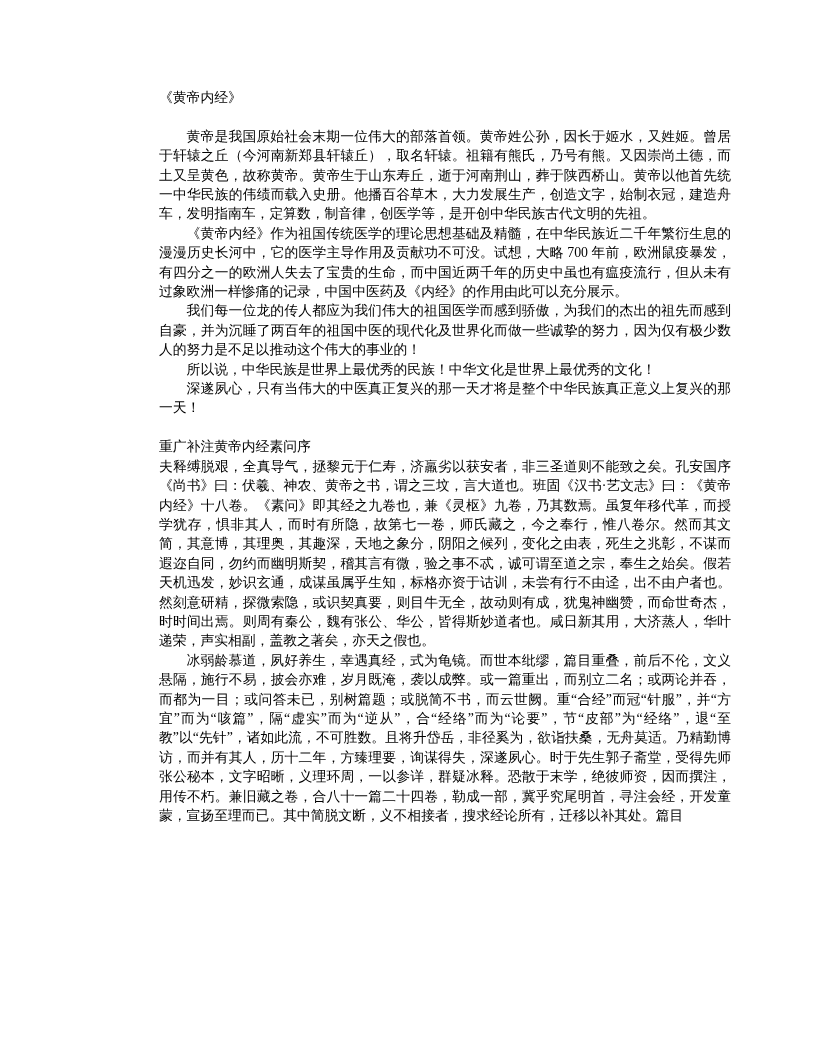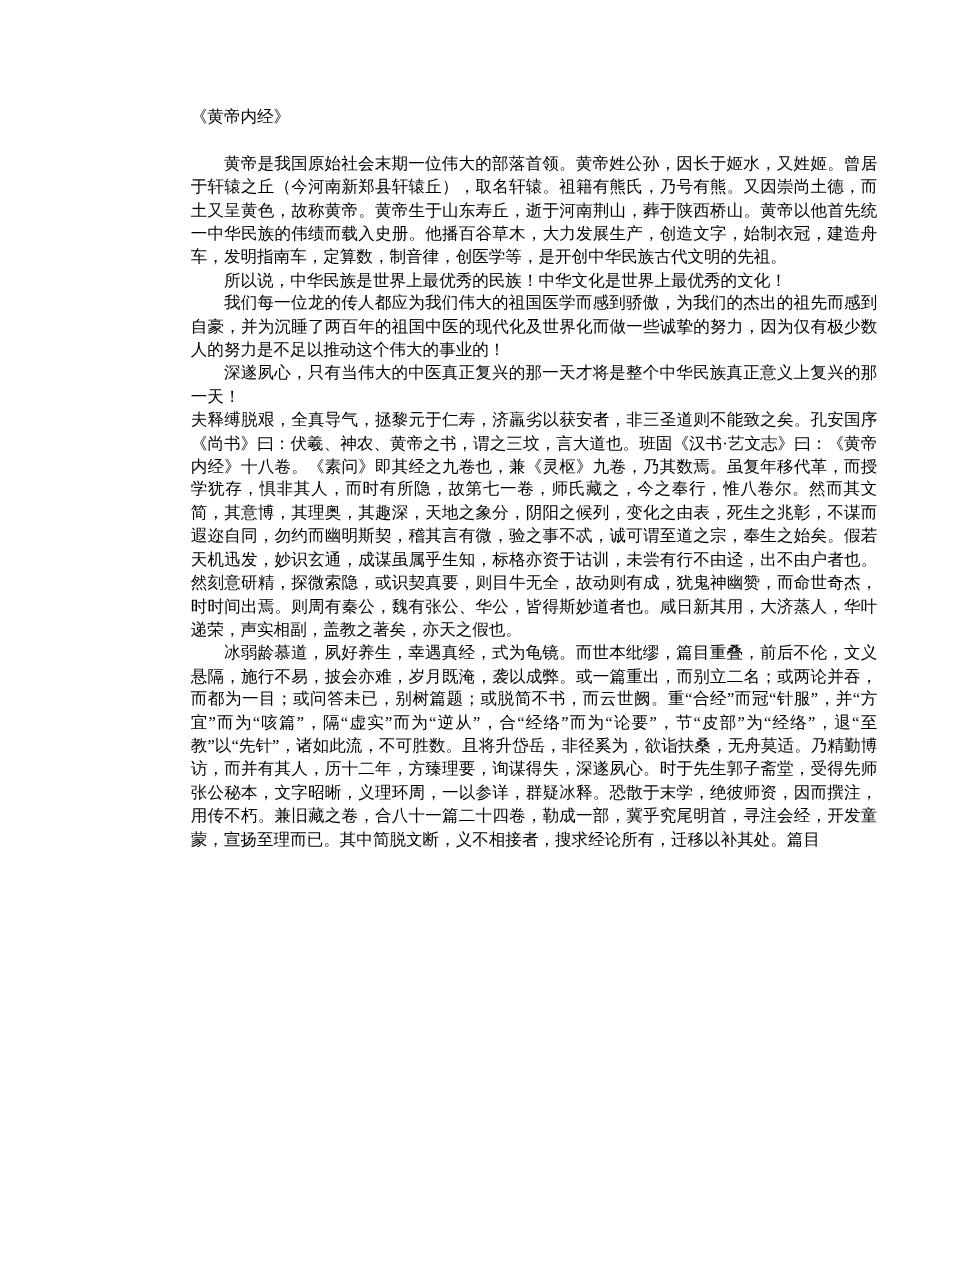--- a/index.html
+++ b/index.html
@@ -51,22 +51,24 @@
 </head>
 <body>
 
 <div class="page">
   <div class="content">
 
     <p class="title heading">《黄帝内经》</p>
 
 
     <p class="para indent">黄帝是我国原始社会末期一位伟大的部落首领。黄帝姓公孙，因长于姬水，又姓姬。曾居于轩辕之丘（今河南新郑县轩辕丘），取名轩辕。祖籍有熊氏，乃号有熊。又因崇尚土德，而土又呈黄色，故称黄帝。黄帝生于山东寿丘，逝于河南荆山，葬于陕西桥山。黄帝以他首先统一中华民族的伟绩而载入史册。他播百谷草木，大力发展生产，创造文字，始制衣冠，建造舟车，发明指南车，定算数，制音律，创医学等，是开创中华民族古代文明的先祖。</p>
+    <p class="para indent">《黄帝内经》作为祖国传统医学的理论思想基础及精髓，在中华民族近二千年繁衍生息的漫漫历史长河中，它的医学主导作用及贡献功不可没。试想，大略 700 年前，欧洲鼠疫暴发，有四分之一的欧洲人失去了宝贵的生命，而中国近两千年的历史中虽也有瘟疫流行，但从未有过象欧洲一样惨痛的记录，中国中医药及《内经》的作用由此可以充分展示。</p>
+    <p class="para indent">我们每一位龙的传人都应为我们伟大的祖国医学而感到骄傲，为我们的杰出的祖先而感到自豪，并为沉睡了两百年的祖国中医的现代化及世界化而做一些诚挚的努力，因为仅有极少数人的努力是不足以推动这个伟大的事业的！</p>
     <p class="para indent">所以说，中华民族是世界上最优秀的民族！中华文化是世界上最优秀的文化！</p>
-    <p class="para indent">我们每一位龙的传人都应为我们伟大的祖国医学而感到骄傲，为我们的杰出的祖先而感到自豪，并为沉睡了两百年的祖国中医的现代化及世界化而做一些诚挚的努力，因为仅有极少数人的努力是不足以推动这个伟大的事业的！</p>
     <p class="para indent">深遂夙心，只有当伟大的中医真正复兴的那一天才将是整个中华民族真正意义上复兴的那一天！</p>
 
+    <p class="heading preface-heading">重广补注黄帝内经素问序</p>
 
     <p class="para">夫释缚脱艰，全真导气，拯黎元于仁寿，济羸劣以获安者，非三圣道则不能致之矣。孔安国序《尚书》曰：伏羲、神农、黄帝之书，谓之三坟，言大道也。班固《汉书·艺文志》曰：《黄帝内经》十八卷。《素问》即其经之九卷也，兼《灵枢》九卷，乃其数焉。虽复年移代革，而授学犹存，惧非其人，而时有所隐，故第七一卷，师氏藏之，今之奉行，惟八卷尔。然而其文简，其意博，其理奥，其趣深，天地之象分，阴阳之候列，变化之由表，死生之兆彰，不谋而遐迩自同，勿约而幽明斯契，稽其言有微，验之事不忒，诚可谓至道之宗，奉生之始矣。假若天机迅发，妙识玄通，成谋虽属乎生知，标格亦资于诂训，未尝有行不由迳，出不由户者也。然刻意研精，探微索隐，或识契真要，则目牛无全，故动则有成，犹鬼神幽赞，而命世奇杰，时时间出焉。则周有秦公，魏有张公、华公，皆得斯妙道者也。咸日新其用，大济蒸人，华叶递荣，声实相副，盖教之著矣，亦天之假也。</p>
     <p class="para indent">冰弱龄慕道，夙好养生，幸遇真经，式为龟镜。而世本纰缪，篇目重叠，前后不伦，文义悬隔，施行不易，披会亦难，岁月既淹，袭以成弊。或一篇重出，而别立二名；或两论并吞，而都为一目；或问答未已，别树篇题；或脱简不书，而云世阙。重“合经”而冠“针服”，并“方宜”而为“咳篇”，隔“虚实”而为“逆从”，合“经络”而为“论要”，节“皮部”为“经络”，退“至教”以“先针”，诸如此流，不可胜数。且将升岱岳，非径奚为，欲诣扶桑，无舟莫适。乃精勤博访，而并有其人，历十二年，方臻理要，询谋得失，深遂夙心。时于先生郭子斋堂，受得先师张公秘本，文字昭晰，义理环周，一以参详，群疑冰释。恐散于末学，绝彼师资，因而撰注，用传不朽。兼旧藏之卷，合八十一篇二十四卷，勒成一部，冀乎究尾明首，寻注会经，开发童蒙，宣扬至理而已。其中简脱文断，义不相接者，搜求经论所有，迁移以补其处。篇目</p>
 
   </div>
 </div>
 
 </body></html>

